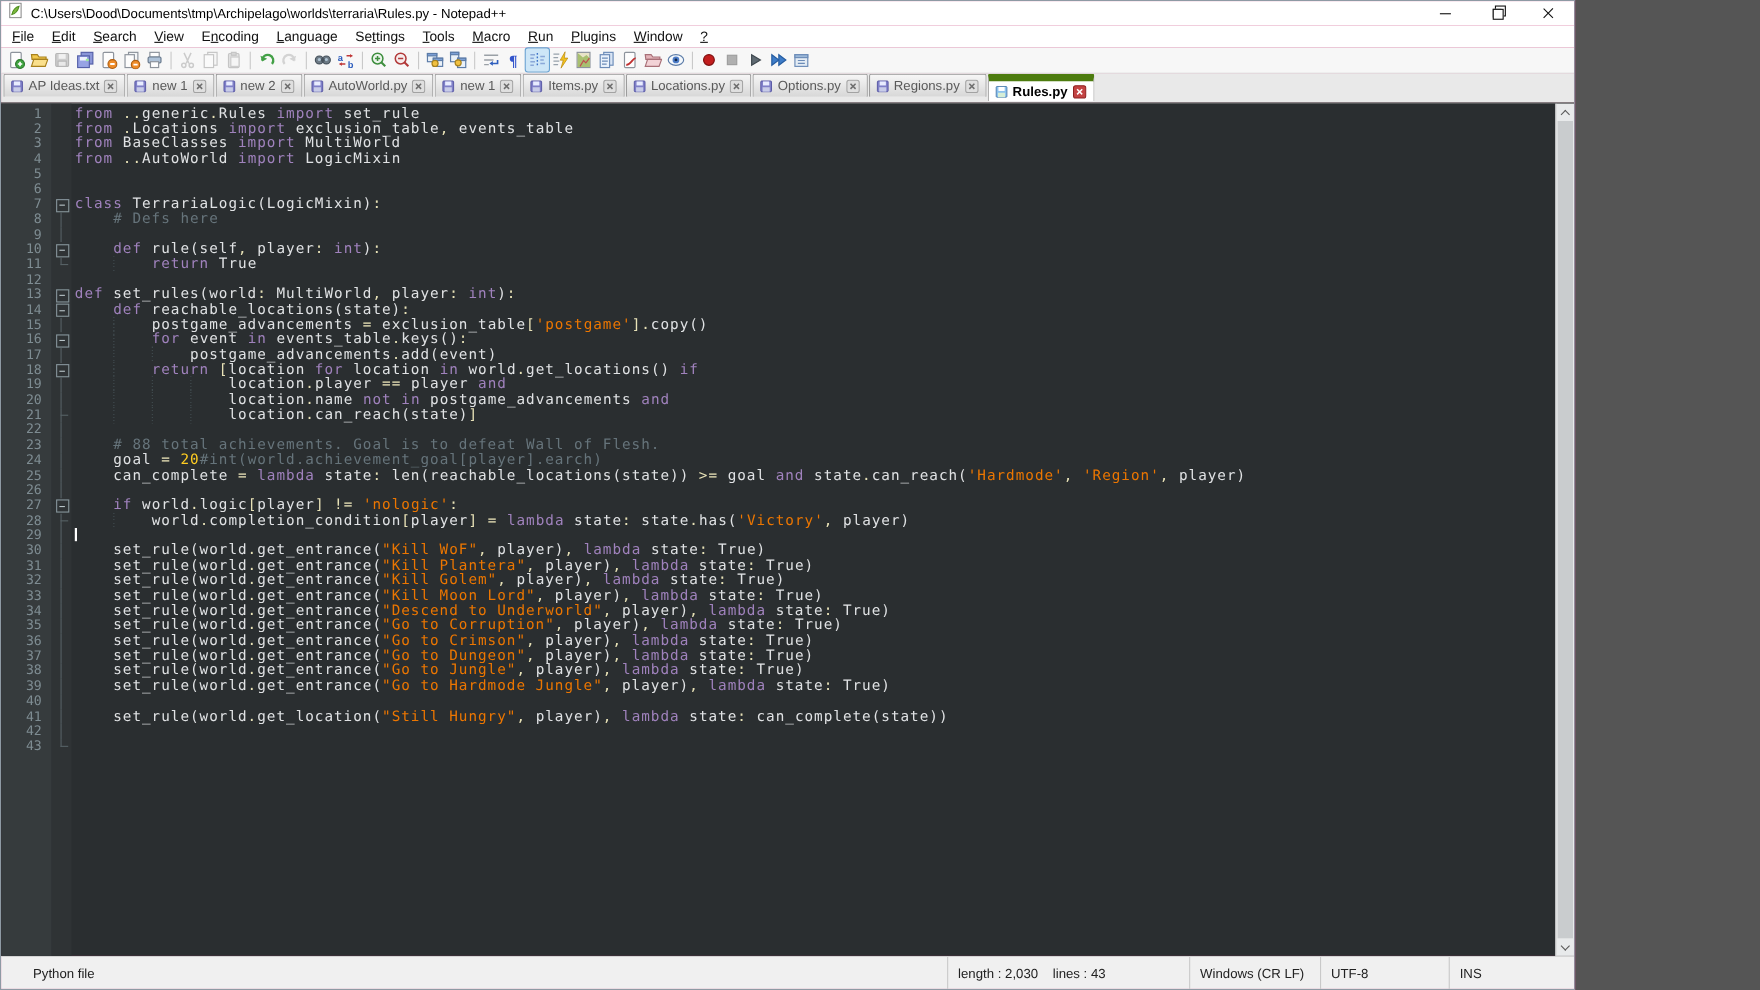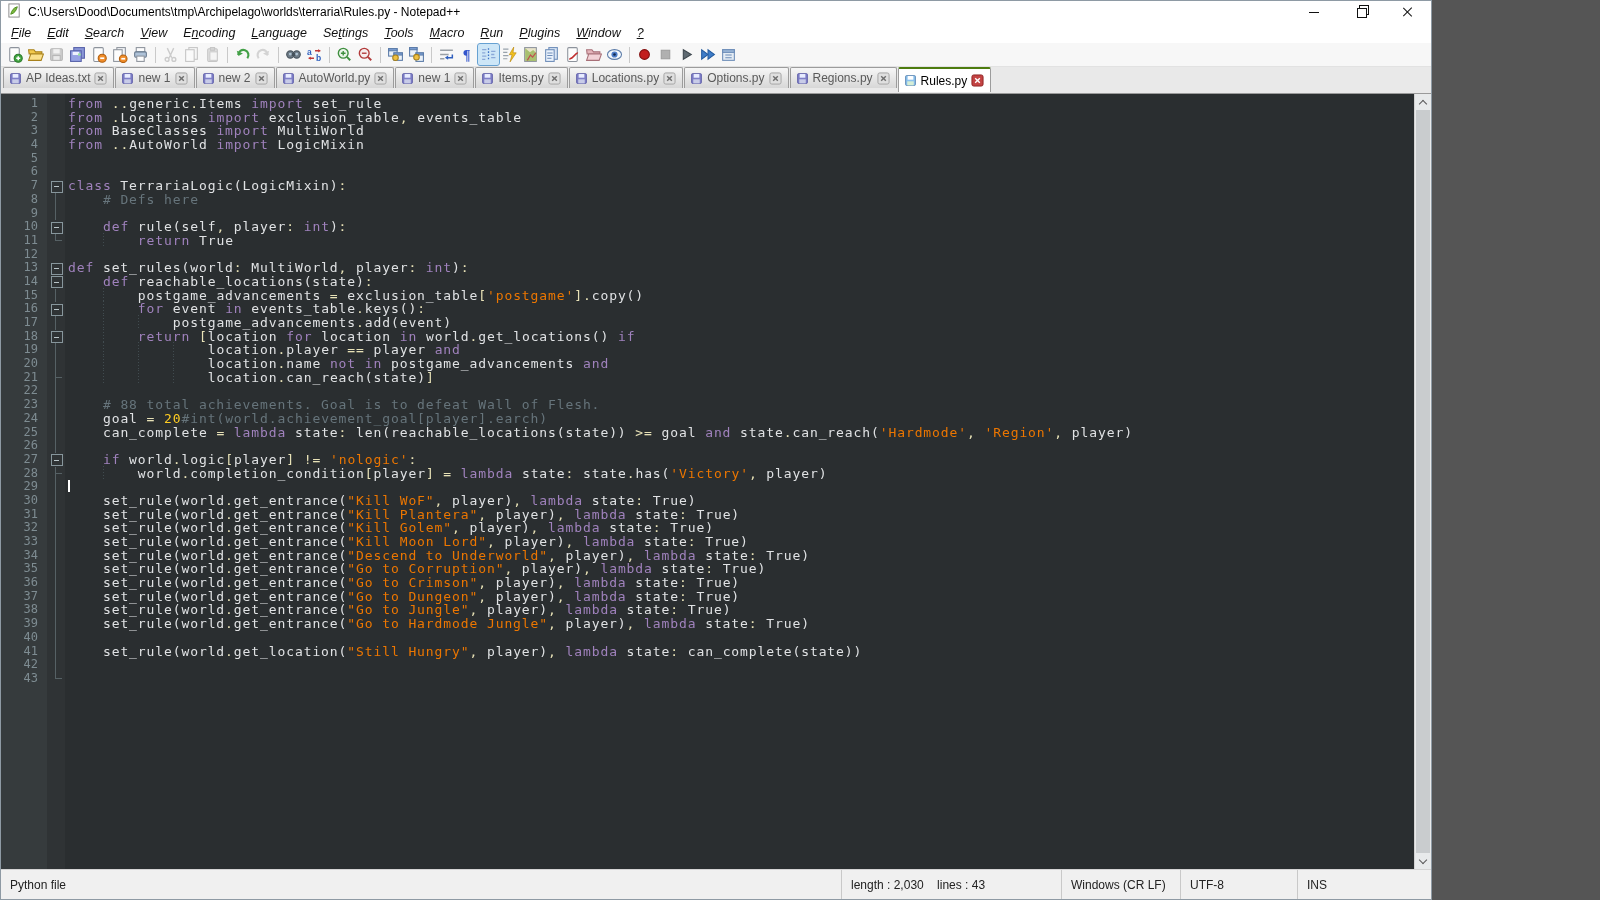--- a/index.html
+++ b/index.html
@@ -15,37 +15,37 @@
   .glyph-min{width:10px;height:1px;background:#111;}
   .glyph-restore{width:8px;height:8px;border:1px solid #111;position:relative;background:#fff;}
   .glyph-restore::before{content:"";position:absolute;left:1px;top:-4px;width:8px;height:8px;border:1px solid #111;}
   .glyph-restore::after{content:"";position:absolute;left:-1px;top:-1px;width:8px;height:8px;background:#fff;border:1px solid #111;}
   .glyph-close{position:relative;width:12px;height:12px;}
   .glyph-close::before,.glyph-close::after{content:"";position:absolute;left:5.4px;top:0;width:1.2px;height:12px;background:#111;}
   .glyph-close::before{transform:rotate(45deg);} .glyph-close::after{transform:rotate(-45deg);}
 
   
   .menubar{height:20px;flex:0 0 auto;background:#FFFFFF;display:flex;align-items:center;font-size:12.5px;padding-left:2px;}
-  .menu-item{padding:2px 8px;color:#111;white-space:nowrap;font-style:italic;}
+  .menu-item{padding:2px 8px;color:#111;white-space:nowrap;}
   .menu-item u{text-decoration:underline;}
 
   
   .toolbar{height:24px;flex:0 0 auto;background:#F7F7F7;display:flex;align-items:center;padding-left:3px;border-bottom:1px solid #E2E2E2;}
   .tb-sep{width:1px;height:16px;background:#C9C9C9;margin:0 4px;flex:0 0 auto;}
   .tb-btn{width:21px;height:21px;display:flex;align-items:center;justify-content:center;border-radius:2px;flex:0 0 auto;}
   .tb-btn svg{display:block;}
   .tb-btn.disabled svg{filter:grayscale(1) opacity(.5);}
   .tb-btn.active{background:#CDE6F7;outline:1px solid #66A1D2;}
 
   
   .tabbar{height:26px;flex:0 0 auto;background:#E9E9E9;display:flex;align-items:flex-start;padding-left:2px;}
   .tab{display:flex;align-items:center;gap:4px;padding:0 6px 0 5px;font-size:12px;color:#5A5A5A;height:21px;
        border:1px solid #9C9C9C;border-bottom:none;background:linear-gradient(#F6F6F6,#D7D7D7);
        margin-right:1px;border-radius:2px 2px 0 0;white-space:nowrap;}
-  .tab.active{height:25px;background:#FFFFFF;color:#000;border-top:2px solid #4d7c0f;font-weight:normal;}
+  .tab.active{height:25px;background:#FFFFFF;color:#000;border-top:7px solid #4d7c0f;font-weight:bold;}
   .tab svg{display:block;}
 
   
   .editor{flex:1 1 auto;position:relative;background:var(--bg,#2A2E30);border-top:1px solid #9A9A9A;overflow:hidden;}
   .gutterbg{position:absolute;left:0;top:0;bottom:0;width:46px;background:var(--gutter,#363B3D);}
   .foldbg{position:absolute;left:46px;top:0;bottom:0;width:18px;background:#2F3335;}
   .code{position:absolute;left:0;top:0;right:17px;bottom:0;overflow:hidden;
         font-family:"DejaVu Sans Mono",monospace;font-size:13px;line-height:13.7px;letter-spacing:.9px;padding-top:3px;}
   .ln{display:flex;height:13.7px;position:relative;}
   .ln .num{width:46px;flex:0 0 auto;text-align:right;padding-right:9px;color:#7E8C92;font-size:12px;letter-spacing:0;}
@@ -67,21 +67,21 @@
   .sarrow{height:16px;display:flex;align-items:center;justify-content:center;}
   .sarrow.down{position:absolute;bottom:0;left:0;right:0;}
   .chev{width:6px;height:6px;border-left:1.6px solid #5A5A5A;border-top:1.6px solid #5A5A5A;}
   .chev.up{transform:rotate(45deg);margin-top:3px;}
   .chev.dn{transform:rotate(225deg);margin-bottom:3px;}
   .sthumb{position:absolute;left:1px;right:1px;top:16px;bottom:16px;background:#C9CCCE;}
 
   
   .statusbar{height:30px;flex:0 0 auto;background:#F0F0F0;border-top:1px solid #D4D4D4;display:flex;align-items:stretch;font-size:12px;color:#222;}
   .sb-cell{display:flex;align-items:center;padding:0 9px;white-space:pre;border-right:1px solid #C9C9C9;}
-  .sb-doc{width:841px;} .sb-len{width:220px;} .sb-pos{width:254px;} .sb-eol{width:119px;} .sb-enc{width:117px;} .sb-ins{flex:1;border-right:none;justify-content:flex-start;}
+  .sb-doc{width:841px;margin-left:20px;} .sb-len{width:220px;} .sb-pos{width:254px;} .sb-eol{width:119px;} .sb-enc{width:117px;} .sb-ins{flex:1;border-right:none;justify-content:flex-start;}
 </style>
 </head>
 <body>
 
 <div class="window">
 
   <div class="titlebar">
     <span>
       <svg width="15" height="15" viewBox="0 0 16 16">
           <rect x="2" y="1" width="11" height="14" fill="#FFF" stroke="#888"></rect>
@@ -508,21 +508,21 @@
       </div>
     </div>
 
   <div class="editor">
     <div class="gutterbg"></div>
     <div class="foldbg"></div>
     <div class="code" id="code">
         <div class="ln">
           <span class="num">1</span>
           <span class="fold"></span>
-          <span class="txt"><span class="k">from</span><span class="d"> </span><span class="o">..</span><span class="d">generic</span><span class="o">.</span><span class="d">Items</span><span class="d"> </span><span class="k">import</span><span class="d"> set_rule</span></span>
+          <span class="txt"><span class="k">from</span><span class="d"> </span><span class="o">..</span><span class="d">generic</span><span class="o">.</span><span class="d">Rules</span><span class="d"> </span><span class="k">import</span><span class="d"> set_rule</span></span>
         </div>
         <div class="ln">
           <span class="num">2</span>
           <span class="fold"></span>
           <span class="txt"><span class="k">from</span><span class="d"> </span><span class="o">.</span><span class="d">Locations</span><span class="d"> </span><span class="k">import</span><span class="d"> exclusion_table</span><span class="o">,</span><span class="d"> events_table</span></span>
         </div>
         <div class="ln">
           <span class="num">3</span>
           <span class="fold"></span>
           <span class="txt"><span class="k">from</span><span class="d"> BaseClasses </span><span class="k">import</span><span class="d"> MultiWorld</span></span>

